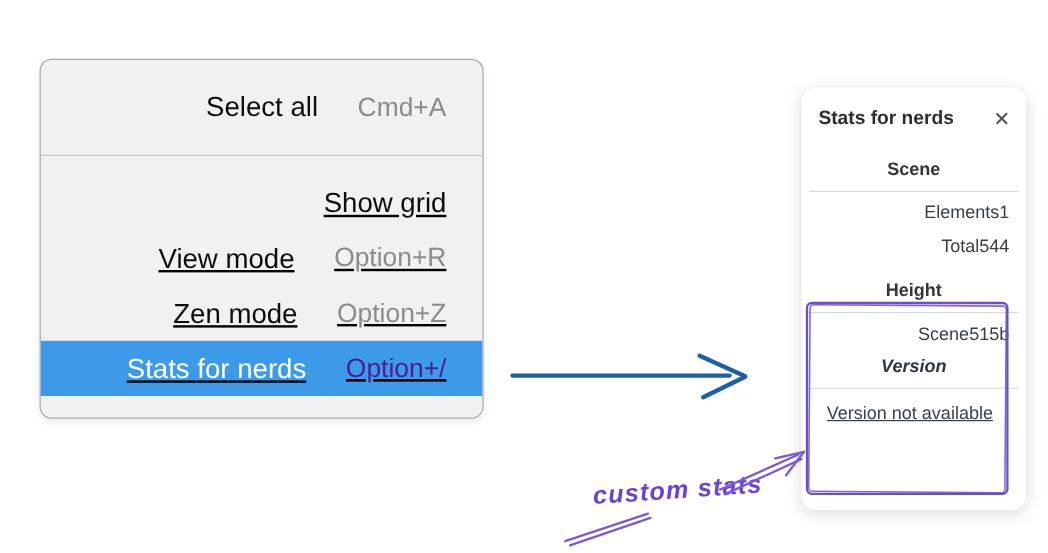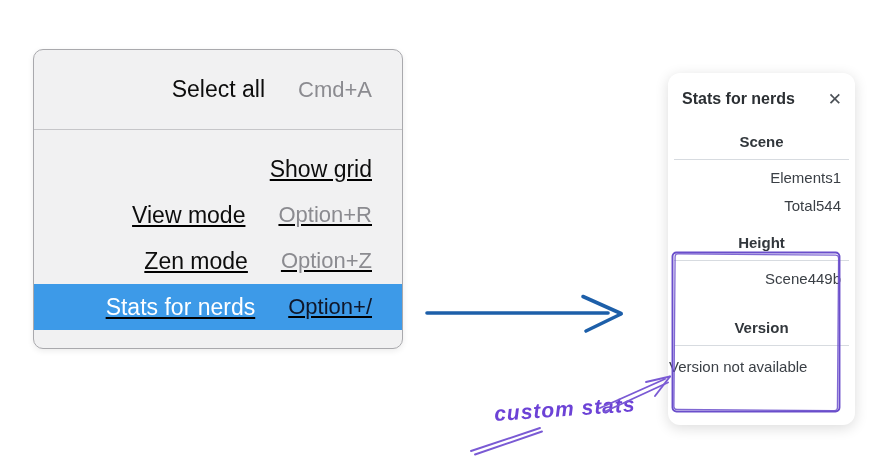--- a/index.html
+++ b/index.html
@@ -54,21 +54,21 @@
   }
   .menu-item .mi-shortcut {
     color: #8b8b90;
     font-size: 22px;
   }
   .menu-item.highlighted {
     background: #3d9ae8;
     color: #ffffff;
   }
   .menu-item.highlighted .mi-shortcut {
-    color: #0f172a;
+    color: #4c1d95;
   }
 
   
   .panel {
     position: absolute;
     left: 668px; top: 73px;
     width: 187px; height: 352px;
     background: #ffffff;
     border-radius: 12px;
     box-shadow: 0 3px 14px rgba(0,0,0,0.14);
@@ -96,35 +96,36 @@
   }
   .section-heading {
     text-align: center;
     font-weight: bold;
     font-size: 15px;
     color: #32373c;
     line-height: 21px;
   }
   .sh-scene   { margin-top: 22px; }
   .sh-storage { margin-top: 12px; }
-  .sh-version { margin-top: 24px; }
+  .sh-version { margin-top: 2px; font-style: italic; }
   .panel hr {
     border: none;
     border-top: 1px solid #d7dbe0;
     margin: 7px 6px 4px 6px;
   }
   .stat-row {
     display: flex;
     justify-content: flex-end;
     padding: 3px 14px;
     line-height: 22px;
   }
   .stat-note {
-    padding: 6px 1px;
+    padding: 6px 21px;
     line-height: 22px;
+    text-decoration: underline;
   }
 
   
   .overlay {
     position: absolute;
     left: 0; top: 0;
     width: 873px; height: 461px;
     z-index: 3;
     pointer-events: none;
   }
@@ -190,21 +191,21 @@
     </div>
     <div class="stat-row">
       <span>Total</span>
       <span>544</span>
     </div>
 
     <div class="section-heading sh-storage">Height</div>
     <hr>
     <div class="stat-row">
       <span>Scene</span>
-      <span>449b</span>
+      <span>515b</span>
     </div>
 
     <div class="section-heading sh-version">Version</div>
     <hr>
     <div class="stat-note">Version not available</div>
   </div>
 
   <div class="annotation-label">custom stats</div>
 
   <svg class="overlay" viewBox="0 0 873 461" xmlns="http://www.w3.org/2000/svg">

